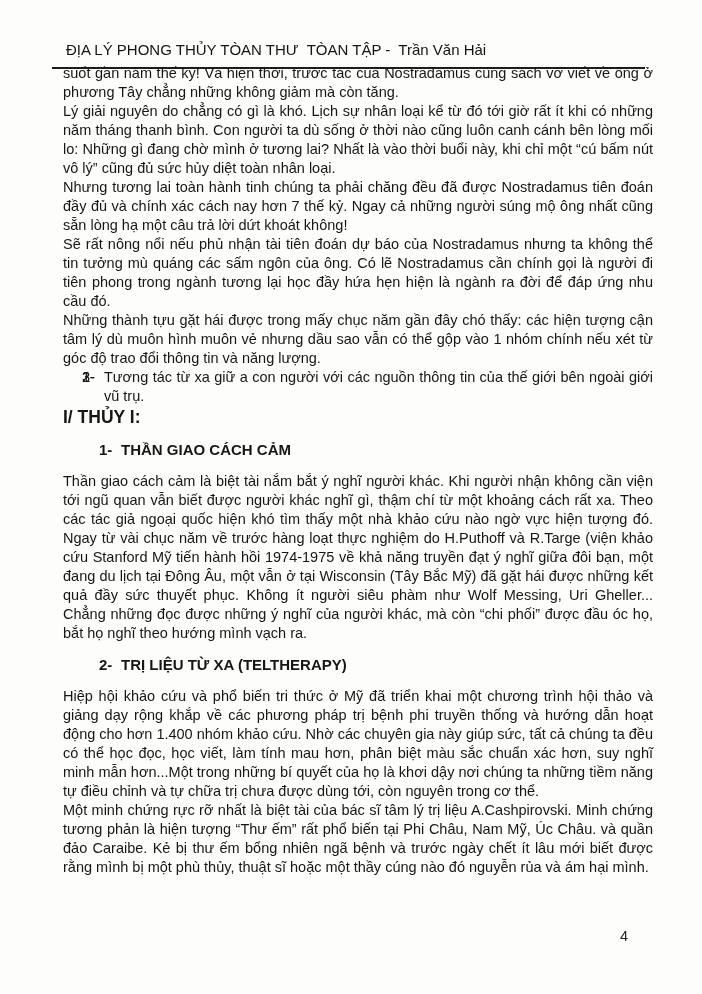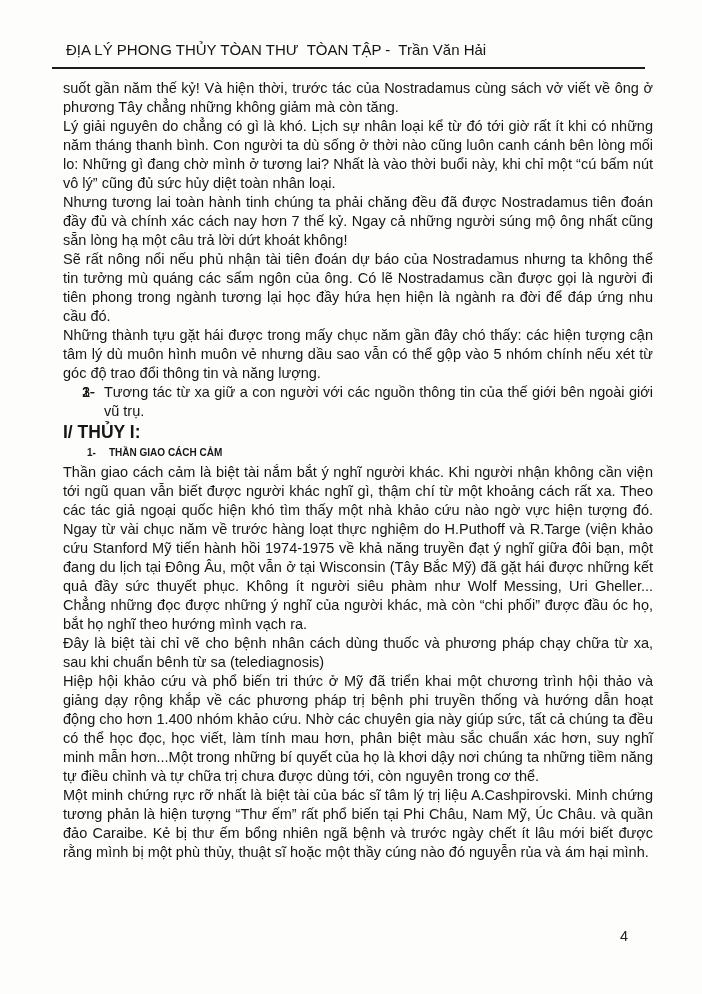--- a/index.html
+++ b/index.html
@@ -27,45 +27,45 @@
     position: absolute;
     left: 52px;
     top: 67px;
     width: 593px;
     height: 0;
     border-top: 2px solid #1c1c1c;
   }
   .body-text {
     position: absolute;
     left: 63px;
-    top: 79px;
+    top: 64px;
     width: 590px;
     font-size: 14.5px;
     line-height: 19px;
     text-align: justify;
   }
   .body-text p { margin: 0; }
   .num-list { margin: 0; }
   .li {
     position: relative;
     padding-left: 41px;
     text-align: justify;
   }
   .li-marker { position: absolute; left: 19px; top: 0; }
   .h-group {
     font-size: 17.5px;
     font-weight: bold;
     line-height: 22px;
     margin: 0;
   }
   .h-sub {
-    font-size: 10px;
+    font-size: 15px;
     font-weight: bold;
     line-height: 20px;
-    margin: 0;
+    margin: 12px;
     padding-left: 24px;
   }
   .h-sub .h-marker { display: inline-block; min-width: 15px; margin-right: 7px; }
   .page-number {
     position: absolute;
     left: 620px;
     top: 928px;
     font-size: 14.5px;
     color: #222;
   }
@@ -76,22 +76,22 @@
 <div class="page">
 
   <div class="header-title">ĐỊA LÝ PHONG THỦY TÒAN THƯ  TÒAN TẬP -  Trần Văn Hải</div>
   <div class="header-rule"></div>
 
   <div class="body-text">
 
     <p>suốt gần năm thế kỷ! Và hiện thời, trước tác của Nostradamus cùng sách vở viết về ông ở phương Tây chẳng những không giảm mà còn tăng.</p>
     <p>Lý giải nguyên do chẳng có gì là khó. Lịch sự nhân loại kể từ đó tới giờ rất ít khi có những năm tháng thanh bình. Con người ta dù sống ở thời nào cũng luôn canh cánh bên lòng mối lo: Những gì đang chờ mình ở tương lai? Nhất là vào thời buổi này, khi chỉ một “cú bấm nút vô lý” cũng đủ sức hủy diệt toàn nhân loại.</p>
     <p>Nhưng tương lai toàn hành tinh chúng ta phải chăng đều đã được Nostradamus tiên đoán đầy đủ và chính xác cách nay hơn 7 thế kỷ. Ngay cả những người súng mộ ông nhất cũng sẵn lòng hạ một câu trả lời dứt khoát không!</p>
-    <p>Sẽ rất nông nổi nếu phủ nhận tài tiên đoán dự báo của Nostradamus nhưng ta không thể tin tưởng mù quáng các sấm ngôn của ông. Có lẽ Nostradamus cần được gọi là người đi tiên phong trong ngành tương lại học đầy hứa hẹn hiện là ngành ra đời để đáp ứng nhu cầu đó.</p>
-    <p>Những thành tựu gặt hái được trong mấy chục năm gần đây chó thấy: các hiện tượng cận tâm lý dù muôn hình muôn vẻ nhưng dầu sao vẫn có thể gộp vào 5 nhóm chính nếu xét từ góc độ trao đổi thông tin và năng lượng.</p>
+    <p>Sẽ rất nông nổi nếu phủ nhận tài tiên đoán dự báo của Nostradamus nhưng ta không thể tin tưởng mù quáng các sấm ngôn của ông. Có lẽ Nostradamus cần chính gọi là người đi tiên phong trong ngành tương lại học đầy hứa hẹn hiện là ngành ra đời để đáp ứng nhu cầu đó.</p>
+    <p>Những thành tựu gặt hái được trong mấy chục năm gần đây chó thấy: các hiện tượng cận tâm lý dù muôn hình muôn vẻ nhưng dầu sao vẫn có thể gộp vào 1 nhóm chính nếu xét từ góc độ trao đổi thông tin và năng lượng.</p>
 
     <div class="num-list">
       <div class="li">
         <span class="li-marker">1-</span>
       </div>
       <div class="li">
         <span class="li-marker">2-</span>
       </div>
       <div class="li">
         <span class="li-marker">3-</span>
@@ -101,22 +101,24 @@
 
 
     <div class="h-group">I/ THỦY I:</div>
 
     <div class="h-sub">
       <span class="h-marker">1-</span><span>THẦN GIAO CÁCH CẢM</span>
     </div>
 
     <p>Thần giao cách cảm là biệt tài nắm bắt ý nghĩ người khác. Khi người nhận không cần viện tới ngũ quan vẫn biết được người khác nghĩ gì, thậm chí từ một khoảng cách rất xa. Theo các tác giả ngoại quốc hiện khó tìm thấy một nhà khảo cứu nào ngờ vực hiện tượng đó. Ngay từ vài chục năm về trước hàng loạt thực nghiệm do H.Puthoff và R.Targe (viện khảo cứu Stanford Mỹ tiến hành hồi 1974-1975 về khả năng truyền đạt ý nghĩ giữa đôi bạn, một đang du lịch tại Đông Âu, một vẫn ở tại Wisconsin (Tây Bắc Mỹ) đã gặt hái được những kết quả đầy sức thuyết phục. Không ít người siêu phàm như Wolf Messing, Uri Gheller... Chẳng những đọc được những ý nghĩ của người khác, mà còn “chi phối” được đầu óc họ, bắt họ nghĩ theo hướng mình vạch ra.</p>
 
+    <div class="h-sub">
+      <span class="h-marker">2-</span><span>TRỊ LIỆU TỪ XA (TELTHERAPY)</span>
+    </div>
 
-    <p>Đây là biệt tài chỉ vẽ cho bệnh nhân cách dùng thuốc và phương pháp chạy chữa từ xa, sau khi chuẩn bênh từ sa (telediagnosis)</p>
     <p>Hiệp hội khảo cứu và phổ biến tri thức ở Mỹ đã triển khai một chương trình hội thảo và giảng dạy rộng khắp về các phương pháp trị bệnh phi truyền thống và hướng dẫn hoạt động cho hơn 1.400 nhóm khảo cứu. Nhờ các chuyên gia này giúp sức, tất cả chúng ta đều có thể học đọc, học viết, làm tính mau hơn, phân biệt màu sắc chuẩn xác hơn, suy nghĩ minh mẫn hơn...Một trong những bí quyết của họ là khơi dậy nơi chúng ta những tiềm năng tự điều chỉnh và tự chữa trị chưa được dùng tới, còn nguyên trong cơ thể.</p>
     <p>Một minh chứng rực rỡ nhất là biệt tài của bác sĩ tâm lý trị liệu A.Cashpirovski. Minh chứng tương phản là hiện tượng “Thư ếm” rất phổ biến tại Phi Châu, Nam Mỹ, Úc Châu. và quần đảo Caraibe. Kẻ bị thư ếm bổng nhiên ngã bệnh và trước ngày chết ít lâu mới biết được rằng mình bị một phù thủy, thuật sĩ hoặc một thầy cúng nào đó nguyễn rủa và ám hại mình.</p>
 
   </div>
 
   <div class="page-number">4</div>
 
 </div>
 
 </body></html>

